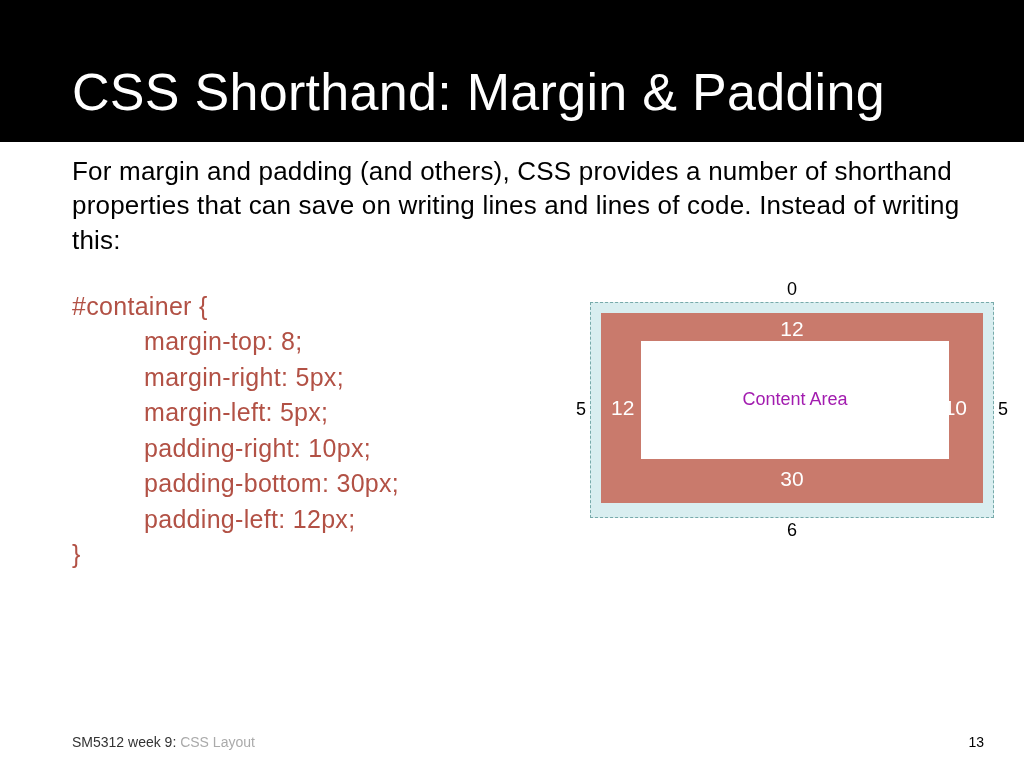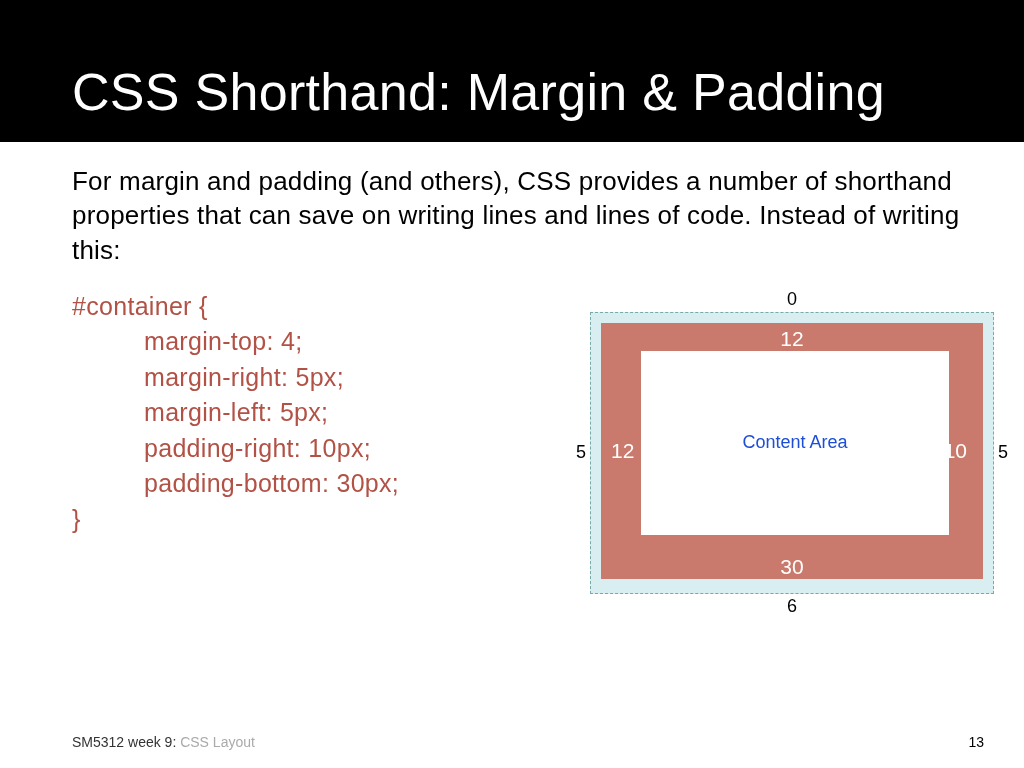--- a/index.html
+++ b/index.html
@@ -1,38 +1,38 @@
 <!DOCTYPE html>
 <html><head>
 <meta charset="utf-8">
 <style>
   * { margin: 0; padding: 0; box-sizing: border-box; }
   html, body { width: 1024px; height: 768px; font-family: Arial, Helvetica, sans-serif; background: #fff; }
   .slide { width: 1024px; height: 768px; position: relative; }
   .header-band { background: #000; color: #fff; padding: 62px 0 20px 72px; }
   .header-band h1 { font-weight: 400; font-size: 52px; letter-spacing: 0.3px; }
-  .body-area { padding: 22px 60px 0 72px; }
+  .body-area { padding: 12px 60px 0 72px; }
   .intro { font-size: 26px; line-height: 1.32; color: #000; font-weight: 400; letter-spacing: 0.2px; }
   .content-row { display: flex; margin-top: 22px; align-items: flex-start; }
-  .code-col { flex: 0 0 480px; }
+  .code-col { flex: 0 0 480px; margin-top: 10px; }
   .code-col .line { font-size: 25px; line-height: 1.42; color: #b25145; letter-spacing: 0.3px; }
   .code-col .indent { padding-left: 72px; }
   .code-col .selector { text-transform: none; }
   .prop-lc { text-transform: none; }
   .diagram-col { flex: 1; position: relative; padding-left: 20px; }
   .box-diagram { position: relative; width: 440px; margin: 0 auto; }
   .margin-label-top { text-align: center; font-size: 18px; color: #000; margin-bottom: 2px; }
   .margin-row { display: flex; align-items: center; }
   .margin-label-side { width: 18px; text-align: center; font-size: 18px; color: #000; }
   .margin-box { flex: 1; border: 1px dashed #7aa; background: #d9eef0; padding: 10px 10px 14px 10px; position: relative; }
   .padding-box { background: #c97a6c; position: relative; padding: 28px 34px 44px 40px; }
-  .content-box { background: #fff; height: 184px; display: flex; align-items: center; justify-content: center; font-size: 18px; color: #1d4ed8; }
+  .content-box { background: #fff; height: 118px; display: flex; align-items: center; justify-content: center; font-size: 18px; color: #a21caf; }
   .plabel { position: absolute; color: #fff; font-size: 21px; }
   .plabel.top { top: 4px; left: 50%; transform: translateX(-50%); }
-  .plabel.bottom { bottom: 0; left: 50%; transform: translateX(-50%); }
+  .plabel.bottom { bottom: 12px; left: 50%; transform: translateX(-50%); }
   .plabel.left { left: 10px; top: 50%; transform: translateY(-50%); }
   .plabel.right { right: 16px; top: 50%; transform: translateY(-50%); }
   .margin-label-bottom { text-align: center; font-size: 18px; color: #000; margin-top: 2px; }
   .footer { position: absolute; bottom: 18px; left: 72px; right: 40px; display: flex; justify-content: space-between; font-size: 14px; color: #555; }
   .footer .course { color: #333; }
   .footer .course .grey { color: #aaa; }
   .footer .pagenum { color: #000; }
 </style>
 </head>
 <body>
@@ -43,25 +43,26 @@
     <h1>CSS Shorthand: Margin &amp; Padding</h1>
   </div>
 
   <div class="body-area">
     <p class="intro">For margin and padding (and others), CSS provides a number of shorthand properties that can save on writing lines and lines of code. Instead of writing this:</p>
 
     <div class="content-row">
 
       <div class="code-col">
         <div class="line selector">#container {</div>
-        <div class="line indent prop-lc">margin-top: 4;</div>
+        <div class="line indent prop-lc">margin-top: 8;</div>
         <div class="line indent prop-lc">margin-right: 5px;</div>
         <div class="line indent prop-lc">margin-left: 5px;</div>
         <div class="line indent prop-lc">padding-right: 10px;</div>
         <div class="line indent prop-lc">padding-bottom: 30px;</div>
+        <div class="line indent prop-lc">padding-left: 12px;</div>
         <div class="line selector">}</div>
       </div>
 
       <div class="diagram-col">
         <div class="box-diagram">
           <div class="margin-label-top">0</div>
           <div class="margin-row">
             <div class="margin-label-side">5</div>
             <div class="margin-box">
               <div class="padding-box">

